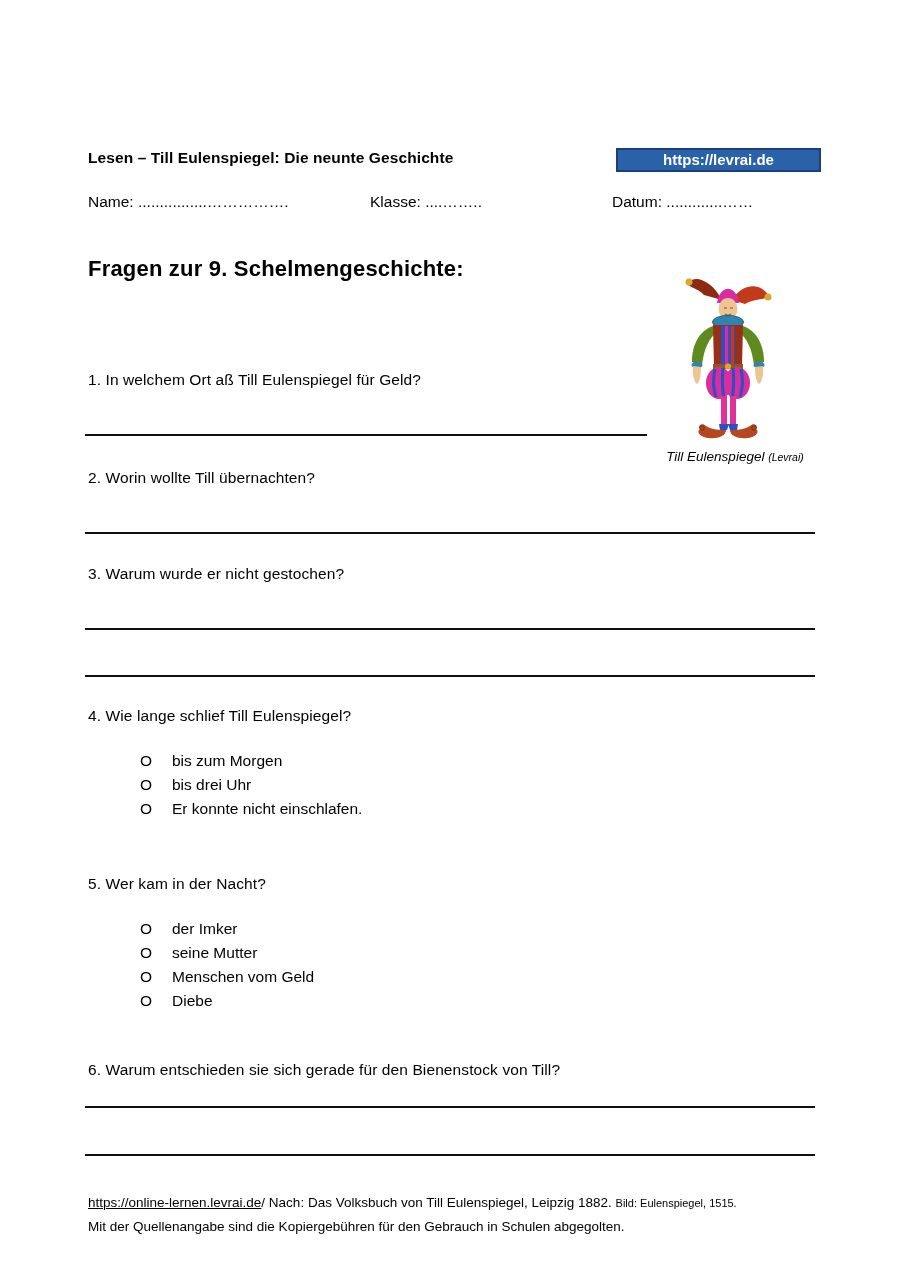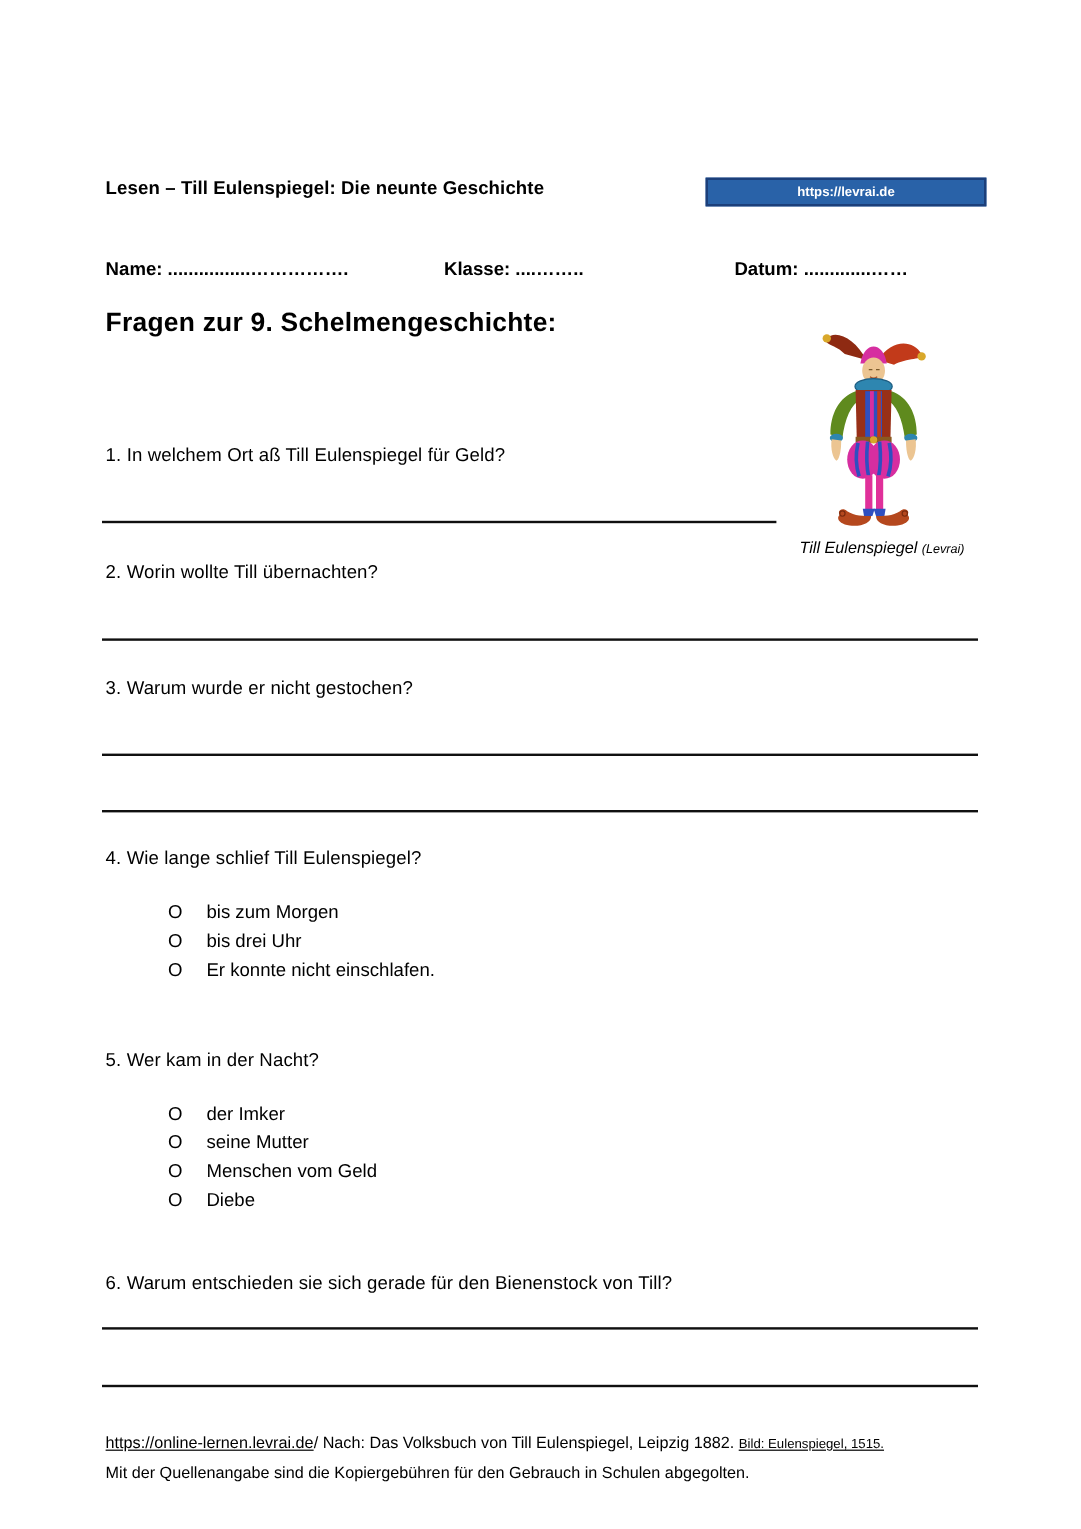--- a/index.html
+++ b/index.html
@@ -25,31 +25,31 @@
     overflow:hidden;
     margin-top:45px;
   }
   .abs{position:absolute;}
   .doc-title{
     left:88px;top:104px;
     font-size:15.5px;font-weight:bold;
     letter-spacing:.1px;
   }
   .link-box{
-    left:588px;top:103px;
-    width:234px;height:24px;
+    left:616px;top:103px;
+    width:205px;height:24px;
     background:var(--link-box-bg);
     border:2px solid var(--link-box-border);
     color:var(--link-box-text);
-    font-size:11px;font-weight:bold;
+    font-size:15px;font-weight:bold;
     text-align:center;line-height:20px;
     text-decoration:none;
     display:block;
   }
-  .fields-row{left:0;top:171px;width:901px;height:20px;font-weight:bold;font-size:15.5px;}
+  .fields-row{left:0;top:148px;width:901px;height:20px;font-weight:normal;font-size:15.5px;}
   .field-name{position:absolute;left:88px;top:0;}
   .field-klasse{position:absolute;left:370px;top:0;}
   .field-datum{position:absolute;left:612px;top:0;}
   .heading{
     left:88px;top:211px;
     font-size:22px;font-weight:bold;
     letter-spacing:.2px;
     text-align:right;
   }
   .question{
@@ -82,21 +82,21 @@
   .caption-credit{font-size:10.5px;}
   .footer{
     left:88px;top:1146px;width:732px;
     font-size:13.5px;
     line-height:24px;
   }
   .footer-link{
     color:var(--text);
     text-decoration:underline;
   }
-  .footer-small{font-size:11px;text-decoration:underline;}
+  .footer-small{font-size:11px;}
 </style>
 </head>
 <body>
 
 <div class="page">
 
   <div class="abs doc-title">Lesen – Till Eulenspiegel: Die neunte Geschichte</div>
   <a class="abs link-box" href="#">https://levrai.de</a>
 
   <div class="abs fields-row">

